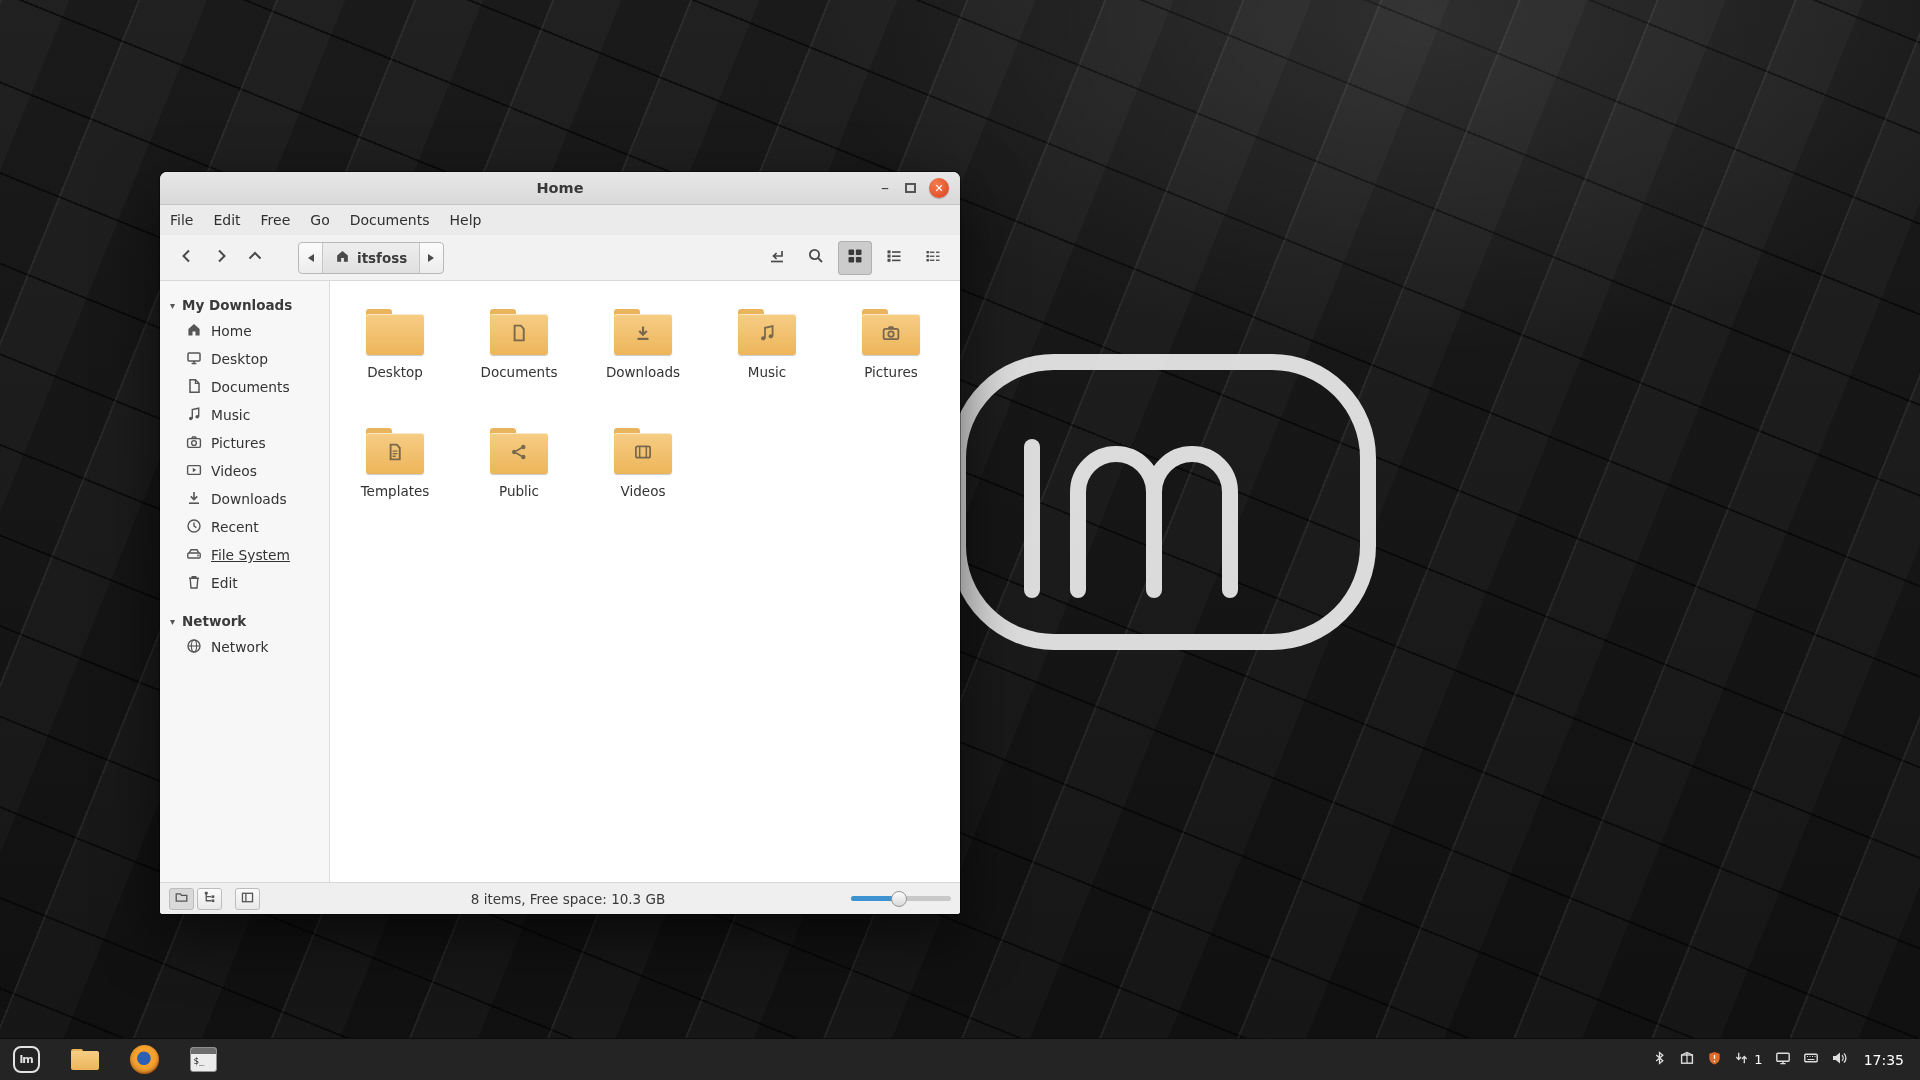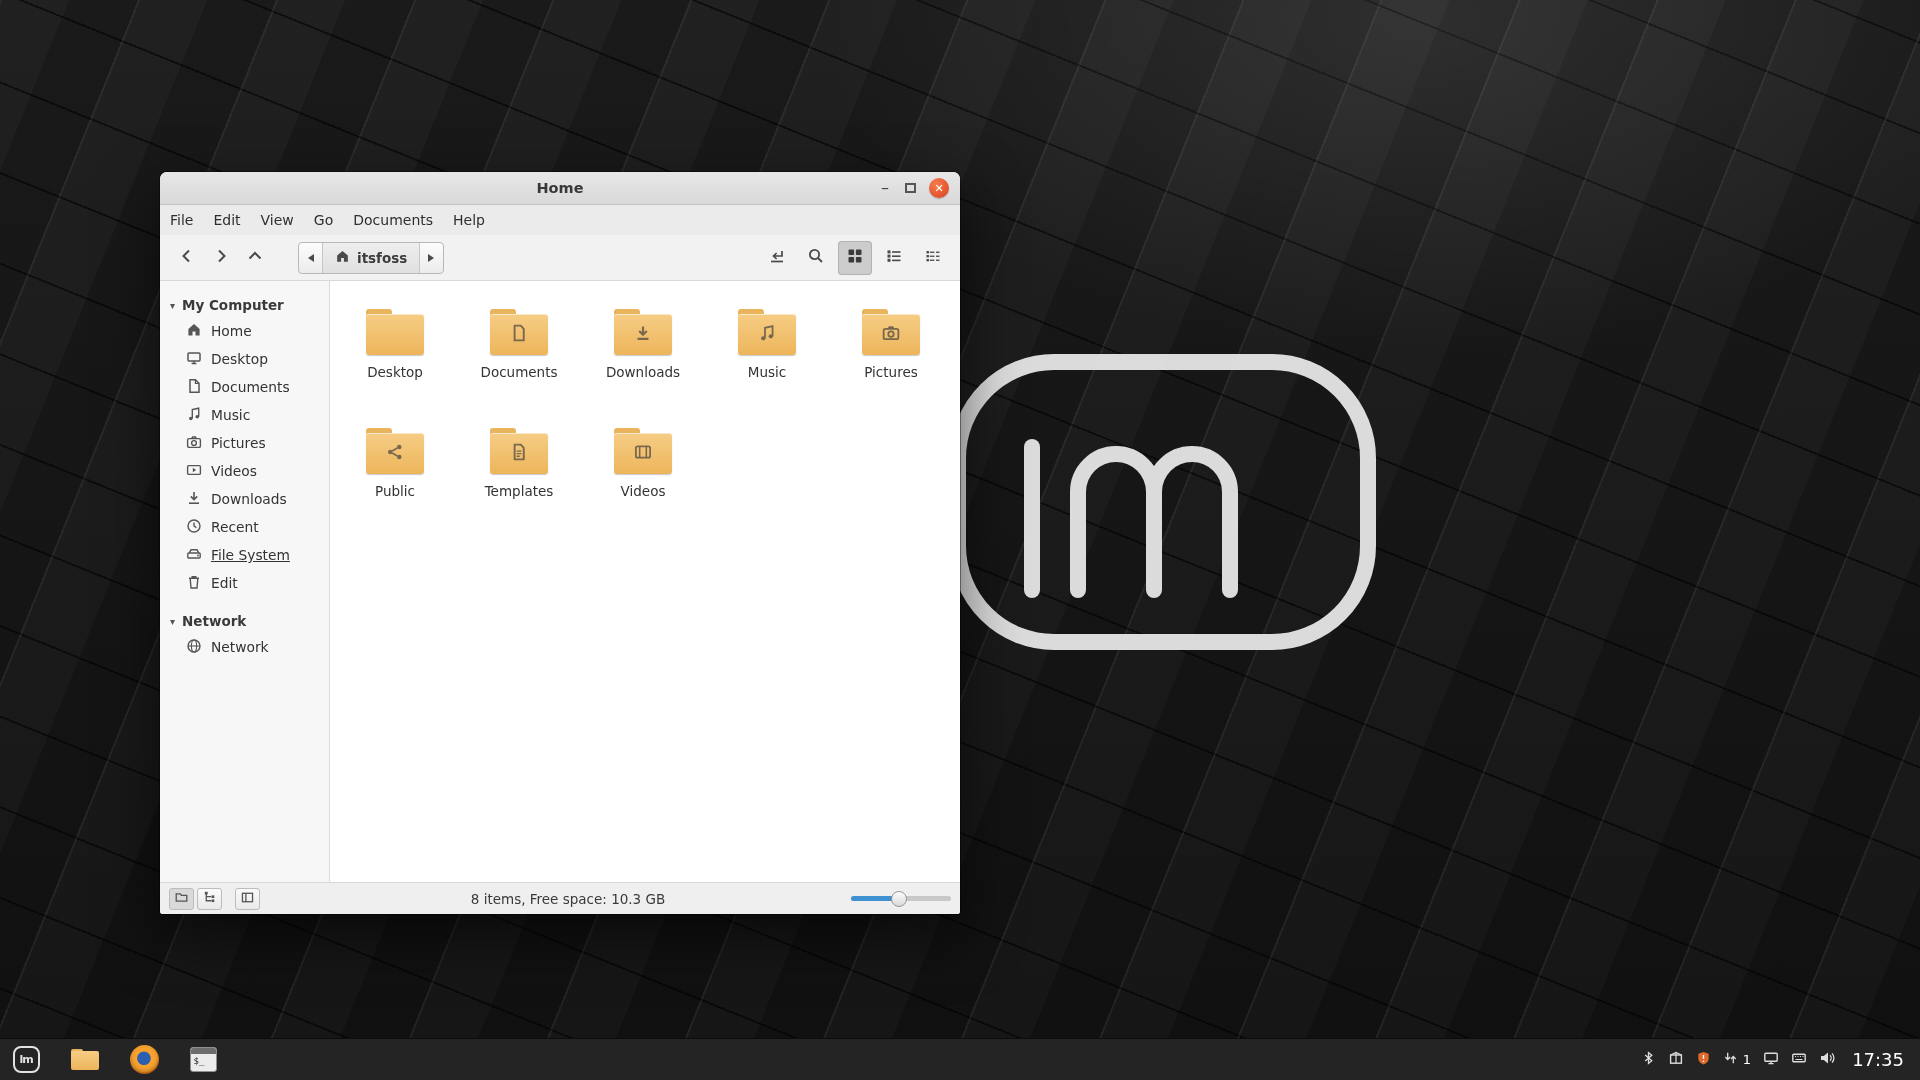--- a/index.html
+++ b/index.html
@@ -101,21 +101,21 @@
   .mini-folder::after { content:''; position:absolute; inset:2px 0 0 0; background:linear-gradient(#f6cd85,#edb55a); border-radius:2px; }
   .firefox-ball { width:29px; height:29px; border-radius:50%;
     background:radial-gradient(circle at 48% 46%, #2b5fb3 0 29%, #f7a12e 33% 62%, #e8590c 78%, #c23a0a 100%);
     box-shadow:inset 0 -2px 4px rgba(0,0,0,.35); }
   .terminal-box { position:relative; width:27px; height:25px; background:#ececec; border:1px solid #8f8f8f; border-radius:3px; overflow:hidden; }
   .terminal-box .tbar { position:absolute; top:0; left:0; right:0; height:6px; background:#6d6d6d; }
   .terminal-box .tglyph { position:absolute; left:3px; top:8px; font-size:9px; color:#222; font-family:"DejaVu Sans Mono", monospace; }
 
   .tray { margin-left:auto; display:flex; align-items:center; gap:12px; padding-right:8px; color:#dedede; }
   .tray-count { font-size:13px; color:#fff; margin-left:-7px; }
-  .clock { font-size:18px; color:#ffffff; margin-left:4px; }
+  .clock { font-size:14px; color:#ffffff; margin-left:4px; }
 </style>
 </head>
 <body>
 
 <div class="desktop">
 
   <svg class="mint-logo" width="430" height="300" viewBox="0 0 430 300">
     <g fill="none" stroke="#e8e8e8" stroke-width="16" stroke-linecap="round" stroke-linejoin="round">
       <rect x="10" y="10" width="410" height="280" rx="96"></rect>
       <path d="M84 95 V 238"></path>
@@ -130,21 +130,21 @@
       <div class="win-controls">
         <div class="btn-min">–</div>
         <div class="btn-max"></div>
         <div class="btn-close">✕</div>
       </div>
     </div>
 
     <div class="menubar">
       <span class="menu-item">File</span>
       <span class="menu-item">Edit</span>
-      <span class="menu-item">View</span>
+      <span class="menu-item">Free</span>
       <span class="menu-item">Go</span>
       <span class="menu-item">Documents</span>
       <span class="menu-item">Help</span>
     </div>
 
     <div class="toolbar">
       <div class="tool-btn">
         <span>
           <svg width="18" height="18" viewBox="0 0 18 18">
               <path d="M11 3.5 5.5 9l5.5 5.5" fill="none" stroke="#4a4a4a" stroke-width="2"></path>
@@ -252,21 +252,21 @@
           </span>
         </div>
       </div>
     </div>
 
     <div class="win-body">
 
       <div class="sidebar">
         <div class="side-header">
           <span class="tri">▾</span>
-          <span>My Computer</span>
+          <span>My Downloads</span>
         </div>
 
         <div class="side-item">
           <span><svg width="16" height="16" viewBox="0 0 16 16">
                 <path d="M8 2.1 2.4 7v6.5h4.1v-4h3v4h4.1V7Z" fill="#565656"></path>
               </svg></span>
           <span class="side-label">Home</span>
         </div>
         <div class="side-item">
           <span><svg width="16" height="16" viewBox="0 0 16 16">
@@ -397,20 +397,32 @@
             <div class="folder">
               <span class="emblem">
                 <svg width="19" height="19" viewBox="0 0 16 16">
                     <rect x="1.8" y="4.6" width="12.4" height="8.6" rx="1.5" fill="none" stroke="#5b5245" stroke-width="1.5"></rect>
                     <circle cx="8" cy="8.9" r="2.3" fill="none" stroke="#5b5245" stroke-width="1.5"></circle>
                     <path d="M5.7 4.6 6.7 3h2.6l1 1.6" fill="none" stroke="#5b5245" stroke-width="1.5"></path>
                   </svg>
               </span>
             </div>
             <div class="file-label">Pictures</div>
+          </div>
+
+          <div class="file-item">
+            <div class="folder">
+              <span class="emblem">
+                <svg width="19" height="19" viewBox="0 0 16 16">
+                    <path d="M4.3 1.8h5.2L12 4.6v9.6H4.3Z" fill="none" stroke="#5b5245" stroke-width="1.6"></path>
+                    <path d="M6 7.2h4M6 9.4h4M6 11.6h2.6" stroke="#5b5245" stroke-width="1.1"></path>
+                  </svg>
+              </span>
+            </div>
+            <div class="file-label">Templates</div>
           </div>
 
           <div class="file-item">
             <div class="folder">
               <span class="emblem">
                 <svg width="19" height="19" viewBox="0 0 16 16">
                     <g fill="#5b5245">
                       <circle cx="4" cy="8" r="1.9"></circle>
                       <circle cx="11.6" cy="3.8" r="1.9"></circle>
                       <circle cx="11.6" cy="12.2" r="1.9"></circle>
@@ -419,32 +431,20 @@
                   </svg>
               </span>
             </div>
             <div class="file-label">Public</div>
           </div>
 
           <div class="file-item">
             <div class="folder">
               <span class="emblem">
                 <svg width="19" height="19" viewBox="0 0 16 16">
-                    <path d="M4.3 1.8h5.2L12 4.6v9.6H4.3Z" fill="none" stroke="#5b5245" stroke-width="1.6"></path>
-                    <path d="M6 7.2h4M6 9.4h4M6 11.6h2.6" stroke="#5b5245" stroke-width="1.1"></path>
-                  </svg>
-              </span>
-            </div>
-            <div class="file-label">Templates</div>
-          </div>
-
-          <div class="file-item">
-            <div class="folder">
-              <span class="emblem">
-                <svg width="19" height="19" viewBox="0 0 16 16">
                     <rect x="2" y="3.2" width="12" height="9.6" rx="1.4" fill="none" stroke="#5b5245" stroke-width="1.5"></rect>
                     <path d="M5.2 3.2v9.6M10.8 3.2v9.6" stroke="#5b5245" stroke-width="1.3"></path>
                   </svg>
               </span>
             </div>
             <div class="file-label">Videos</div>
           </div>
 
         </div>
       </div>

